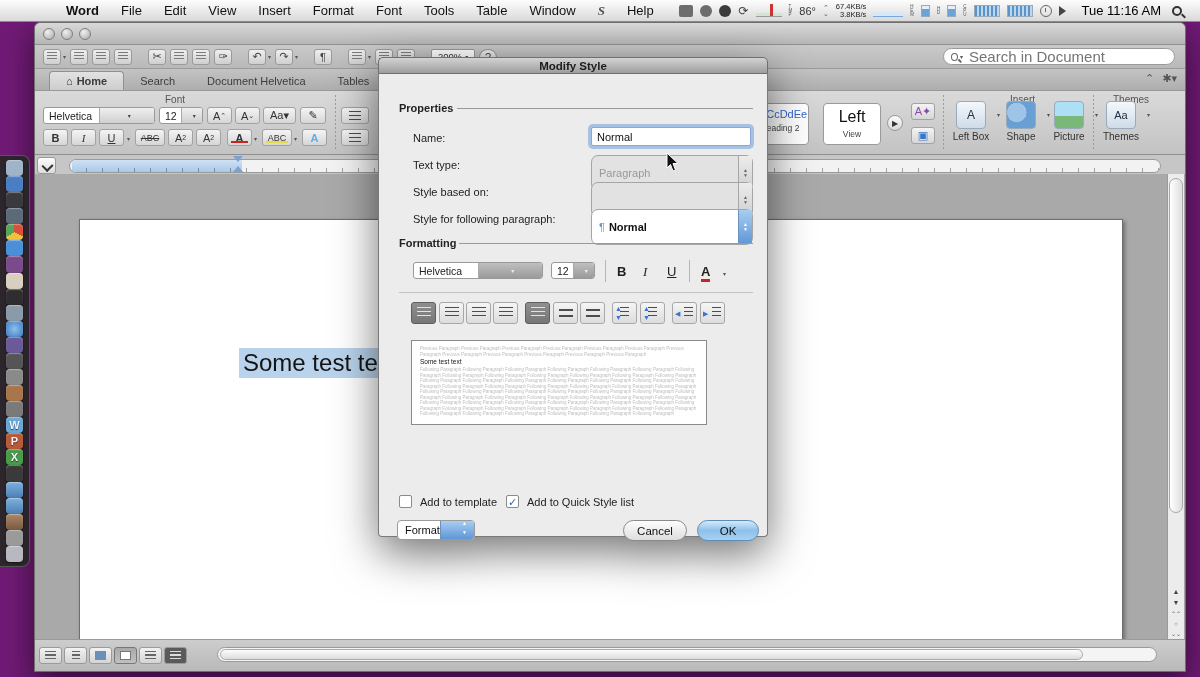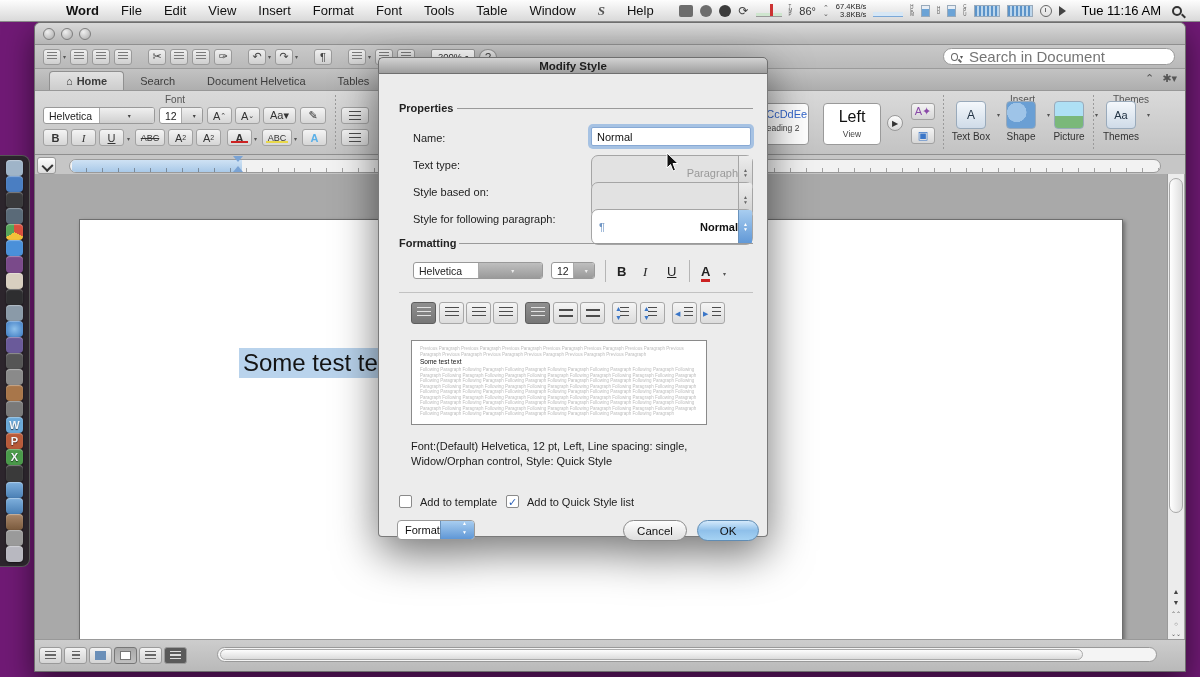--- a/index.html
+++ b/index.html
@@ -187,21 +187,21 @@
   .dlg-body { position:absolute; left:0; top:17px; right:0; bottom:0; background:#ececec;
     border:1px solid #7a7a7a; border-top:none; border-radius:0 0 4px 4px; }
   .sect { position:absolute; font-size:11px; font-weight:bold; color:#222; }
   .sectline { position:absolute; height:1px; background:#9a9a9a; }
   .dlabel { position:absolute; font-size:11px; color:#222; }
   .namefield { position:absolute; left:212px; top:53px; width:160px; height:19px;
     background:#fff; border:1px solid #88a9d4; border-radius:2px;
     box-shadow:0 0 0 3px rgba(110,160,220,.55); font-size:11px; color:#111;
     padding:0 5px; font-family:inherit; outline:none; }
   .popup { position:absolute; height:36px; border:1px solid #a5a5a5; border-radius:7px;
-    background:#e2e2e2; font-size:11px; color:#999; display:flex; align-items:center;text-align:right; }
+    background:#e2e2e2; font-size:11px; color:#999; display:flex; align-items:center; }
   .popup span.val { flex:1; padding-left:7px; }
   .popup .step { width:14px; height:100%; border-left:1px solid #a5a5a5;
     background:linear-gradient(#ececec,#cfcfcf); border-radius:0 2px 2px 0;
     display:flex; flex-direction:column; align-items:center; justify-content:center;
     font-size:5px; line-height:5px; color:#666; }
   .popup.enabled { background:#fff; color:#111; }
   .popup.enabled .step.blue { background:linear-gradient(#a8cdf0,#5f97d6); color:#fff; border-color:#6a92bc; }
   .popup .pilcrow { color:#6f95c4; margin-left:7px; margin-right:4px; }
   .fbtn { position:absolute; width:25px; height:22px; background:linear-gradient(#f5f5f5,#dcdcdc);
     border:1px solid #a8a8a8; border-radius:3px; display:flex; align-items:center; justify-content:center; }
@@ -456,21 +456,21 @@
         <div class="sname">View</div>
       </div>
       <div class="morebtn" style="left:852px;top:24px">▶</div>
       <div class="rbtn" style="left:876px;top:12px;width:24px;color:#8a4aa8">A✦</div>
       <div class="rbtn" style="left:876px;top:36px;width:24px;color:#3a76c8">▣</div>
       <div class="gsep" style="left:908px"></div>
 
       <span class="gname" style="left:975px;top:3px">Insert</span>
       <div class="bigbtn" style="left:914px">
         <div class="bicon" style="display:flex;align-items:center;justify-content:center;font-size:12px;color:#234;">A</div>
-        <span class="drop">▾</span><span>Text Box</span>
+        <span class="drop">▾</span><span>Left Box</span>
       </div>
       <div class="bigbtn" style="left:964px">
         <div class="bicon" style="background:radial-gradient(circle at 35% 40%,#9ec4e8 40%,#6a9fd4 41%);"></div>
         <span class="drop">▾</span><span>Shape</span>
       </div>
       <div class="bigbtn" style="left:1012px">
         <div class="bicon" style="background:linear-gradient(#aee0f5 55%,#7ab87a 55%);"></div>
         <span class="drop">▾</span><span>Picture</span>
       </div>
       <div class="gsep" style="left:1058px"></div>
@@ -632,21 +632,20 @@
           <span class="bluearr" style="left:2px;top:7px">▶</span>
           <span class="bars" style="width:9px;margin-left:7px"></span>
         </div>
 
       <div class="previewbox">
         <div class="filler">Previous Paragraph Previous Paragraph Previous Paragraph Previous Paragraph Previous Paragraph Previous Paragraph Previous Paragraph Previous Paragraph Previous Paragraph Previous Paragraph Previous Paragraph Previous Paragraph </div>
         <div class="sampletext">Some test text</div>
         <div class="filler">Following Paragraph Following Paragraph Following Paragraph Following Paragraph Following Paragraph Following Paragraph Following Paragraph Following Paragraph Following Paragraph Following Paragraph Following Paragraph Following Paragraph Following Paragraph Following Paragraph Following Paragraph Following Paragraph Following Paragraph Following Paragraph Following Paragraph Following Paragraph Following Paragraph Following Paragraph Following Paragraph Following Paragraph Following Paragraph Following Paragraph Following Paragraph Following Paragraph Following Paragraph Following Paragraph Following Paragraph Following Paragraph Following Paragraph Following Paragraph Following Paragraph Following Paragraph Following Paragraph Following Paragraph Following Paragraph Following Paragraph Following Paragraph Following Paragraph Following Paragraph Following Paragraph Following Paragraph Following Paragraph Following Paragraph Following Paragraph Following Paragraph Following Paragraph Following Paragraph Following Paragraph Following Paragraph Following Paragraph Following Paragraph Following Paragraph Following Paragraph Following Paragraph </div>
       </div>
 
-      <div class="descr">Font:(Default) Helvetica, 12 pt, Left, Line spacing:  single, Widow/Orphan control, Style: Quick Style</div>
 
       <span class="cbox" style="left:20px;top:421px"></span>
       <span class="dlabel" style="left:41px;top:422px">Add to template</span>
       <span class="cbox" style="left:127px;top:421px">✓</span>
       <span class="dlabel" style="left:148px;top:422px">Add to Quick Style list</span>
 
       <div class="formatpop">
         <span>Format</span>
         <span class="step">
             <span>▲</span>

